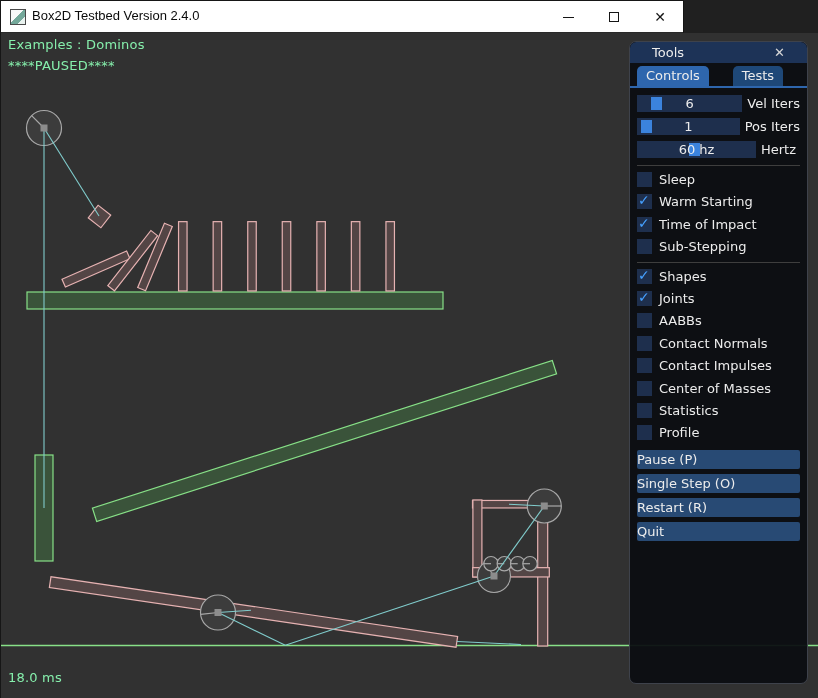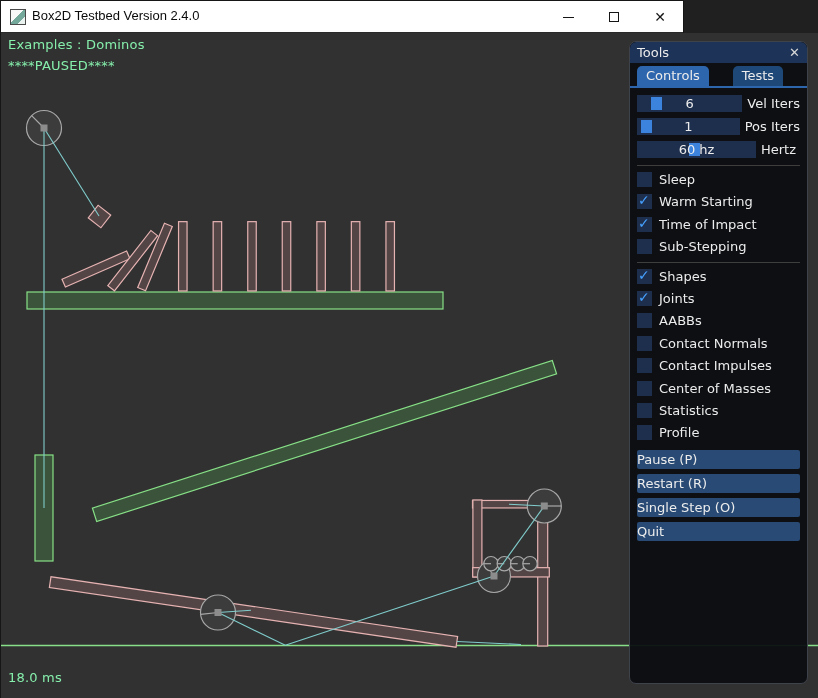--- a/index.html
+++ b/index.html
@@ -27,21 +27,21 @@
   .hud { position:absolute; left:7px; font-size:13px; color:#86efac; letter-spacing:.2px; }
   .hud-example { top:4px; }
   .hud-paused  { top:25px; }
   .hud-ms      { top:637px; }
 
   
   .panel { position:absolute; left:628px; top:40px; width:179px; height:643px;
            background:rgba(11,13,17,0.94); border:1px solid #3e424b; border-radius:7px;
            color:#ececec; font-size:13px; overflow:hidden; }
   .panel-header { height:21px; background:#1d3357; display:flex; align-items:center;
-                  padding:0 7px; border-radius:6px 6px 0 0; }
+                  padding:0 22px; border-radius:6px 6px 0 0; }
   .panel-header .ttl { flex:1; font-size:13px; }
   .panel-close { color:#d8d8d8; font-size:13px; line-height:1; cursor:default; }
   .tabbar { display:flex; padding:2px 7px 0 7px; margin-top:1px; gap:24px; }
   .tab { height:20px; padding:0 9px; line-height:20px; border-radius:5px 5px 0 0;
          background:#1e4878; cursor:default; }
   .tab.active { background:#2e66ad; }
   .tab-underline { height:2px; background:#2e66ad; }
   .panel-body { padding:0 7px; }
 
   .slider-row { display:flex; align-items:center; margin-top:6px; }
@@ -230,20 +230,20 @@
             <div class="check-box"></div>
        <div class="check-label">Statistics</div>
           </div>
           <div class="check-row">
             <div class="check-box"></div>
        <div class="check-label">Profile</div>
           </div>
         </div>
       <div id="buttons" class="btn-col">
           <div class="panel-btn">Pause (P)</div>
+          <div class="panel-btn">Single Step (O)</div>
           <div class="panel-btn">Restart (R)</div>
-          <div class="panel-btn">Single Step (O)</div>
           <div class="panel-btn">Quit</div>
         </div>
     </div>
   </div>
 
 </div>
 
 </body></html>

